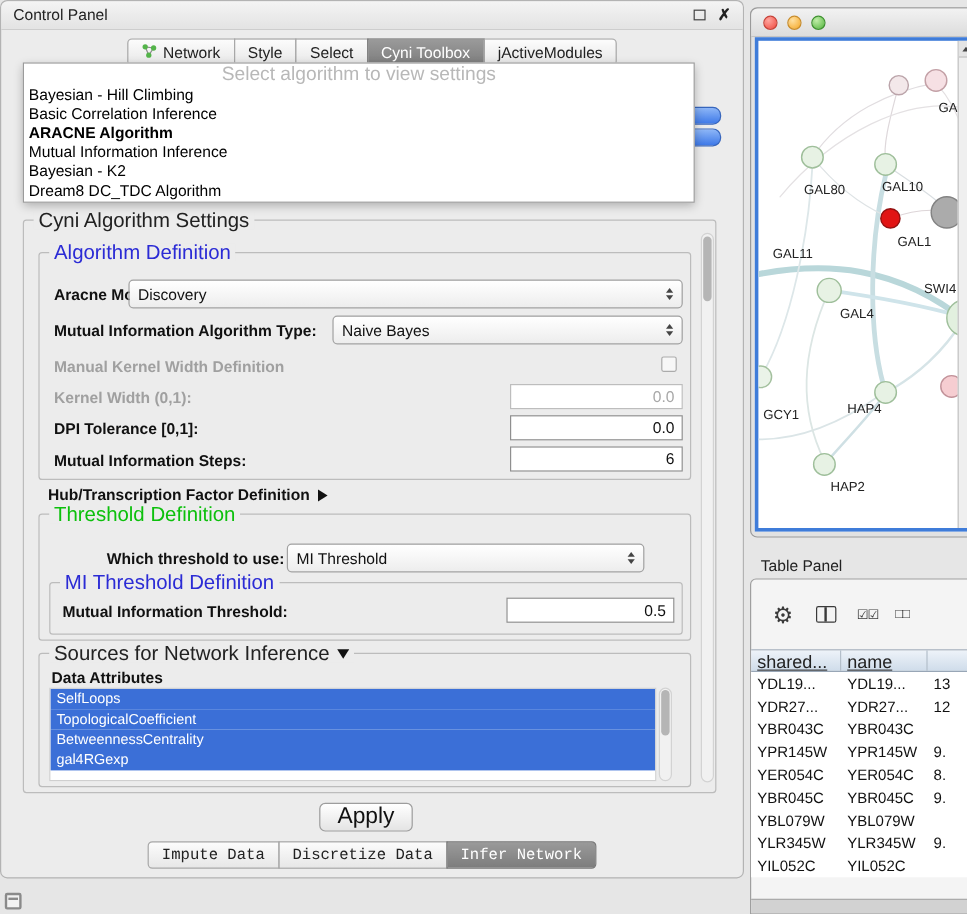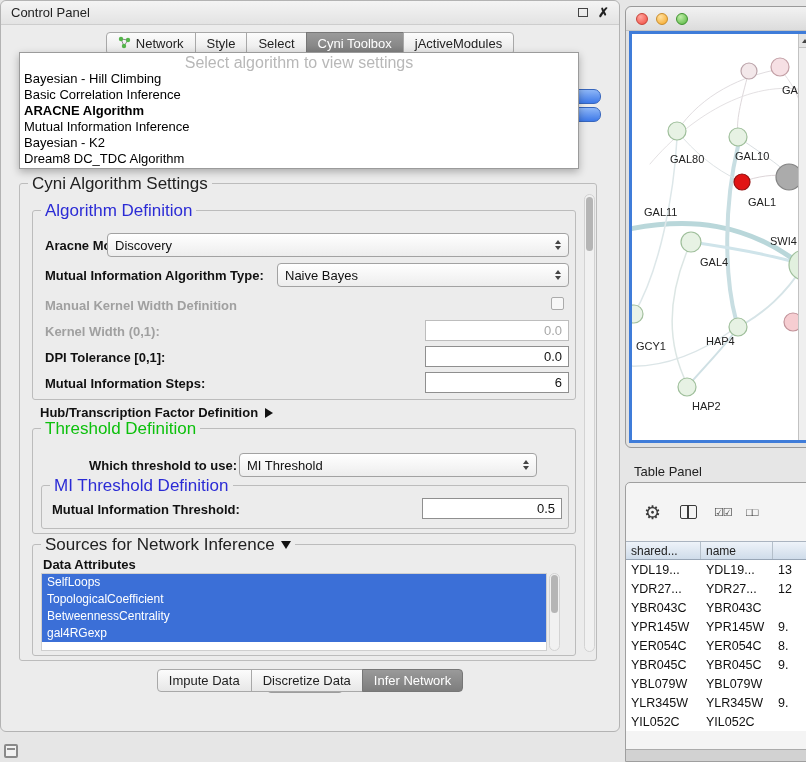--- a/index.html
+++ b/index.html
@@ -19,21 +19,21 @@
     background:linear-gradient(#f4f4f4,#e3e3e3);
     border-bottom:1px solid #cdcdcd; border-radius:6px 6px 0 0;
     display:flex; align-items:center; padding:0 10px;
   }
   .cp-title { font-size:13px; color:#222; }
   .float-icon { margin-left:auto; width:10px; height:9px; border:1.5px solid #444; }
   .close-icon { margin-left:10px; font-size:13px; font-weight:bold; color:#222; line-height:1; cursor:default; }
 
   .tabbar { position:absolute; left:0; right:0; display:flex; justify-content:center; }
   .tabbar.top { top:31px; }
-  .tabbar.bottom { top:668px; }
+  .tabbar.bottom { top:700px;font-family:Liberation Mono, monospace; }
   .tab {
     border:1px solid #a8a8a8; background:linear-gradient(#fcfcfc,#e7e7e7);
     padding:3px 11px; font-size:13px; color:#222; margin-left:-1px; height:23px;
     display:flex; align-items:center; gap:5px; white-space:nowrap;
   }
   .tab:first-child { border-radius:4px 0 0 4px; margin-left:0; }
   .tab:last-child { border-radius:0 4px 4px 0; }
   .tab.selected { background:linear-gradient(#9a9a9a,#7d7d7d); color:#fff; border-color:#777; }
 
   
@@ -135,21 +135,21 @@
   .tp-toolbar { position:absolute; left:0; top:0; right:0; height:52px; }
   .ticon { position:absolute; color:#3a3a3a; }
   .ticon.gear { left:18px; top:18px; font-size:19px; }
   .ticon.colicon { left:54px; top:22px; width:17px; height:14px; border:1.5px solid #3a3a3a; border-radius:2px; }
   .ticon.colicon::after { content:""; position:absolute; left:6px; top:0; bottom:0; width:1.5px; background:#3a3a3a; }
   .ticon.checks { left:88px; top:23px; font-size:11px; letter-spacing:-1px; }
   .ticon.boxes { left:120px; top:23px; font-size:11px; letter-spacing:-1px; }
 
   .thead { position:absolute; left:0; top:58px; right:0; height:19px; display:flex;
     background:linear-gradient(#eef3f9,#cfdcea); border-top:1px solid #aab4c0; border-bottom:1px solid #98a6b6; }
-  .th { font-size:12px; color:#222; padding:2px 5px; border-right:1px solid #b4bfca; white-space:nowrap; overflow:hidden; }
+  .th { font-size:15px; color:#222; padding:2px 5px; border-right:1px solid #b4bfca; white-space:nowrap; overflow:hidden;text-decoration:underline; }
   .c0 { width:75px; } .c1 { width:72px; } .c2 { flex:1; }
   .tbody { position:absolute; left:0; top:77px; right:0; background:#fff; }
   .trow { height:19px; display:flex; align-items:center; background:#fff; }
   .td { font-size:12.5px; color:#111; padding:0 5px; white-space:nowrap; overflow:hidden; }
   .tp-footer { position:absolute; left:0; bottom:0; right:0; height:12px; background:#d2d2d2; border-top:1px solid #ababab; }
 
   .mini-icon { position:absolute; left:4px; top:744px; width:14px; height:14px; border:2px solid #8a8a8a; border-radius:2px; background:#f2f2f2; }
   .mini-icon::after { content:""; position:absolute; left:1px; right:1px; top:2px; height:2px; background:#8a8a8a; }
 </style>
 </head>

